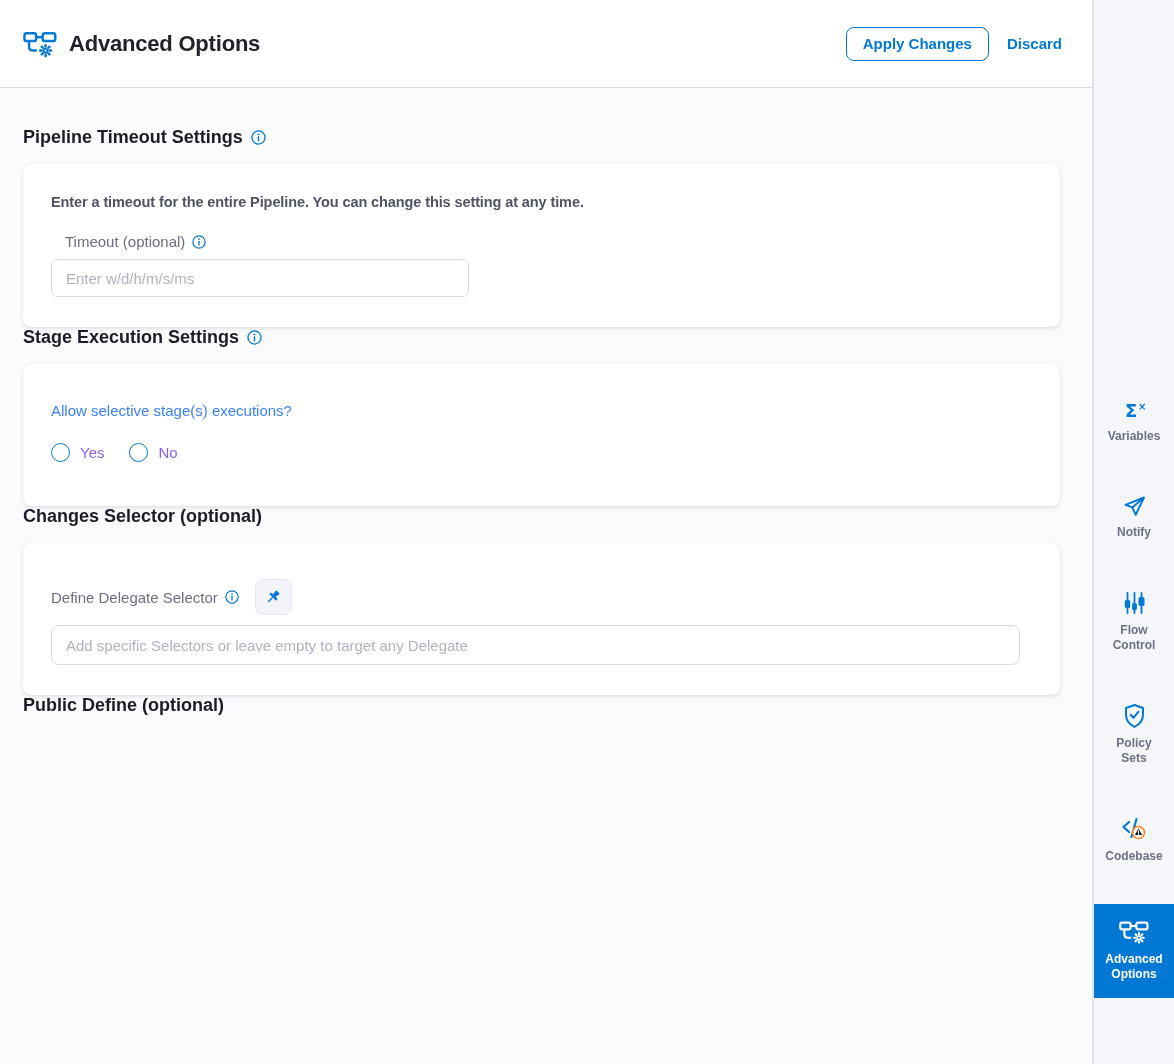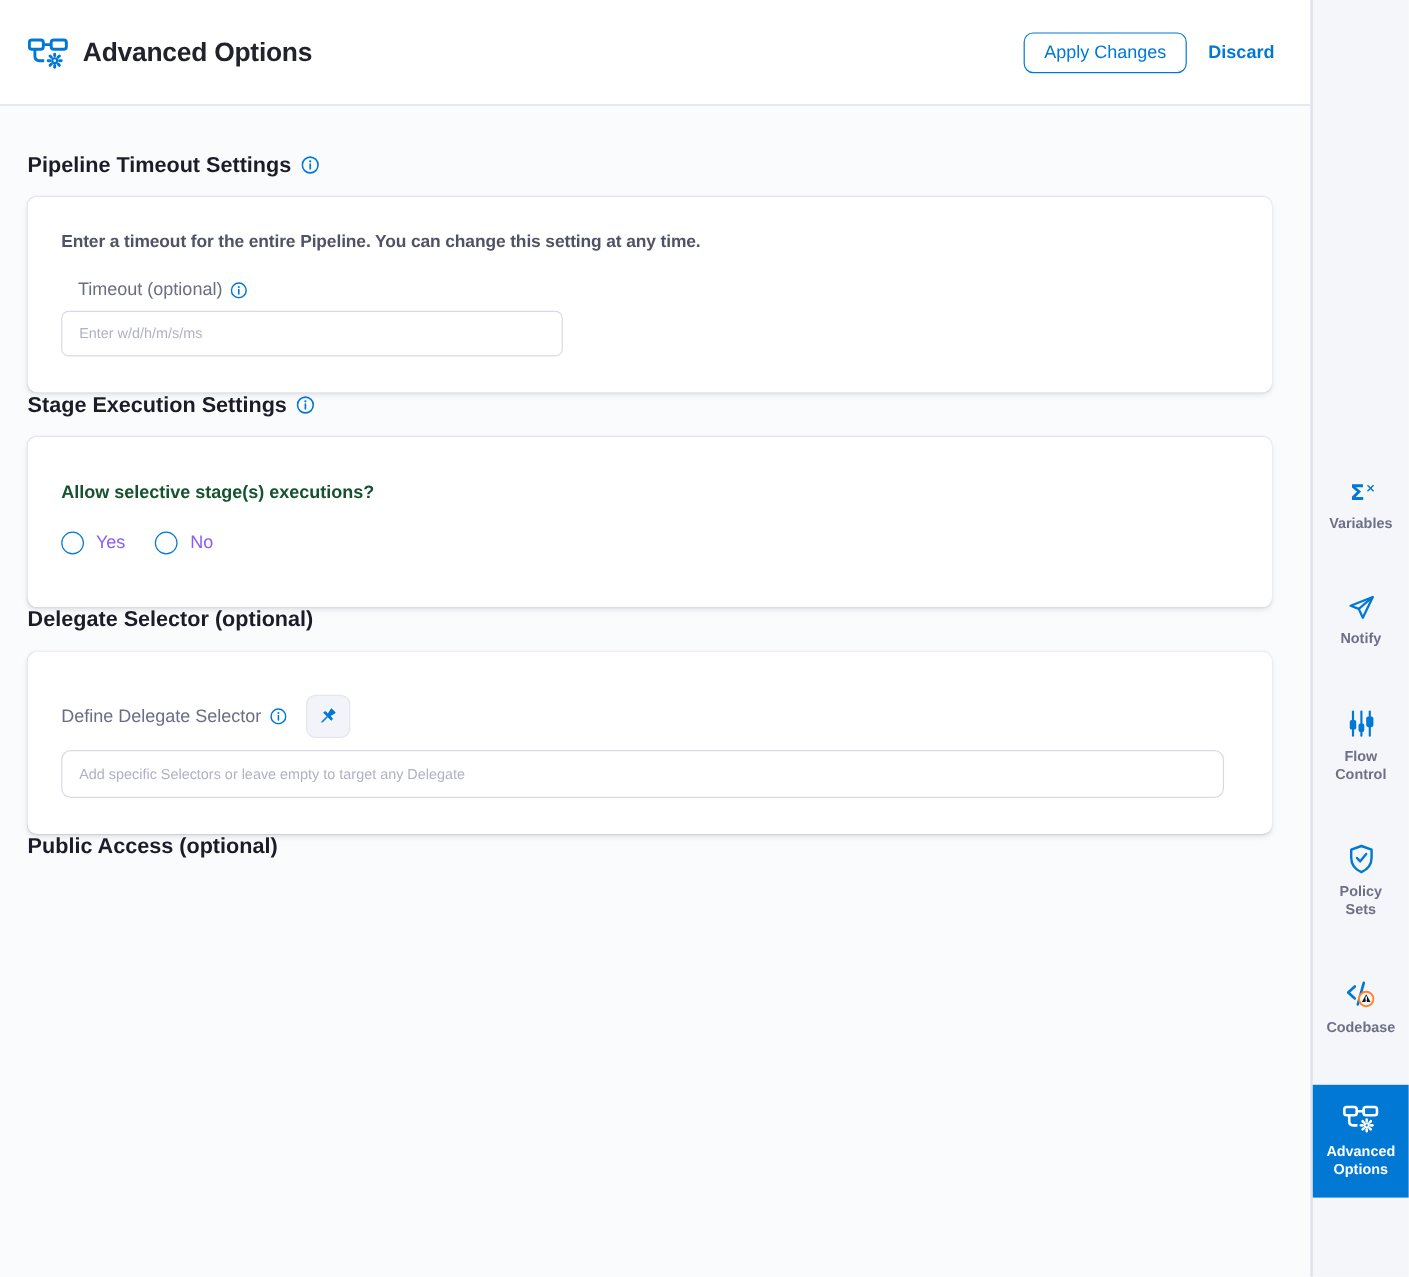--- a/index.html
+++ b/index.html
@@ -21,21 +21,21 @@
   }
   .title-icon { display:flex; color:#0278d5; }
   .page-title {
     font-size:22px; font-weight:700; color:#22222a;
     margin-left:12px; letter-spacing:-0.2px;
   }
   .header-actions { margin-left:auto; display:flex; align-items:center; gap:18px; }
   .btn-apply {
     border:1.5px solid #0278d5; color:#0278d5; background:#fff;
     border-radius:8px; height:34px; padding:0 16px;
-    font-size:15px; font-weight:400; font-family:inherit; cursor:pointer;
+    font-size:15px; font-weight:700; font-family:inherit; cursor:pointer;
     display:flex; align-items:center;
   }
   .link-discard { color:#0278d5; font-size:15px; font-weight:700; cursor:pointer; }
 
   .content { flex:1; padding:39px 32px 0 23px; }
 
   .section-heading {
     display:flex; align-items:center; gap:8px;
     font-size:18px; font-weight:700; color:#1c1c28;
     margin:0 0 16px 0;
@@ -49,26 +49,26 @@
     padding:30px 28px;
   }
   .card-desc { font-size:14.5px; font-weight:700; color:#4f5365; letter-spacing:-0.1px; }
 
   .field-label {
     display:flex; align-items:center; gap:7px;
     font-size:15px; color:#6b6d85; margin:23px 0 9px 14px;
   }
   .text-input {
     height:38px; border:1px solid #d9dae5; border-radius:6px;
-    background:#fff; padding:0 14px; font-size:12px; color:#22222a;
+    background:#fff; padding:0 14px; font-size:15px; color:#22222a;
     font-family:inherit; outline:none; width:418px;
   }
   .text-input::placeholder { color:#b0b1c4; }
 
-  .question { font-size:15px; font-weight:700; color:#14532d; margin:8px 0 24px 0; }
+  .question { font-size:15px; font-weight:400; color:#3b82f6; margin:8px 0 24px 0; }
   .radio-row { display:flex; align-items:center; gap:25px; padding-bottom:14px; }
   .radio-option { display:flex; align-items:center; gap:10px; cursor:pointer; }
   .radio-circle {
     width:19px; height:19px; border:1.6px solid #0278d5; border-radius:50%;
     background:#fff; flex:0 0 19px;
   }
   .radio-label { font-size:15px; color:#8b5cf6; }
 
   .delegate-label-row { display:flex; align-items:center; margin:6px 0 10px 0; }
   .pin-btn {
@@ -190,21 +190,21 @@
           <span class="radio-label">Yes</span>
         </span>
         <span class="radio-option">
           <span class="radio-circle"></span>
           <span class="radio-label">No</span>
         </span>
       </div>
     </div>
 
     <div class="section-heading gap-top">
-      <span>Delegate Selector (optional)</span>
+      <span>Changes Selector (optional)</span>
     </div>
     <div class="card">
       <div class="delegate-label-row">
         <div class="field-label" style="margin:0">
           <span>Define Delegate Selector</span>
           <span class="info-icon">
             <svg width="14" height="14" viewBox="0 0 16 16" fill="none">
               <circle cx="8" cy="8" r="7" stroke="currentColor" stroke-width="1.4"></circle>
               <path d="M8 7.2 V11.4" stroke="currentColor" stroke-width="1.5" stroke-linecap="round"></path>
               <circle cx="8" cy="4.7" r="1" fill="currentColor"></circle>
@@ -219,21 +219,21 @@
                 <path d="M11.2 12.5 h1.6 v7 l-0.8 1.5 -0.8 -1.5 z"></path>
               </g>
             </svg>
           </span>
         </button>
       </div>
       <input class="text-input delegate-input" type="text" placeholder="Add specific Selectors or leave empty to target any Delegate" style="">
     </div>
 
     <div class="section-heading gap-top">
-      <span>Public Access (optional)</span>
+      <span>Public Define (optional)</span>
     </div>
 
   </div>
 </div>
 
 <div class="sidebar">
 
   <div class="nav-item">
     <span class="nav-icon">
       <svg width="27" height="24" viewBox="0 0 27 24">

